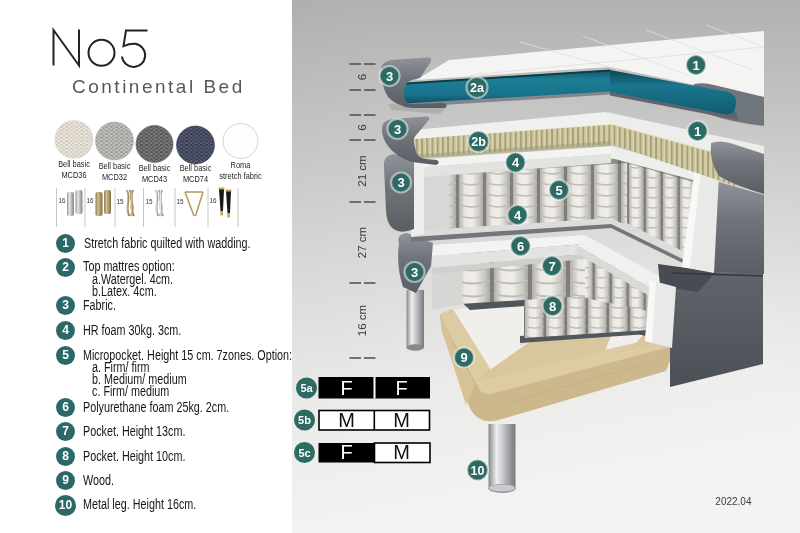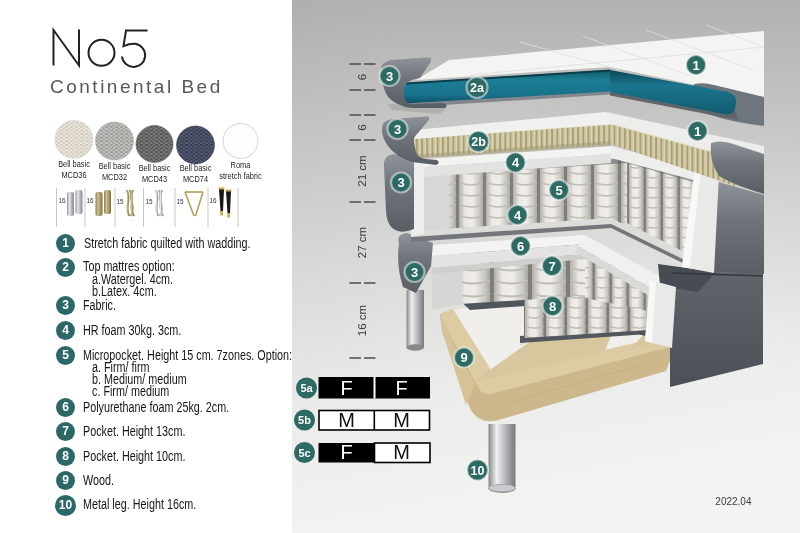--- a/index.html
+++ b/index.html
@@ -19,21 +19,21 @@
 <div class="abs" style="left:0;top:0;width:292px;height:533px;background:#fff;"></div>
 
 <svg class="abs" style="left:0;top:0" width="292" height="110" viewBox="0 0 292 110">
   <g stroke="#222" stroke-width="2" fill="none">
     <path d="M53.5,65.5 V30 L79,65.5 V29.5"></path>
     <circle cx="101.5" cy="52.8" r="13"></circle>
     <path d="M147.5,30.5 H126 L123.5,46.2 Q129.5,43.6 135,43.8 A11.6,11.6 0 1 1 122,56.5"></path>
   </g>
 </svg>
 
-<div class="abs" style="left:50px;top:75.5px;font-size:19px;letter-spacing:2.5px;color:#585858;">Continental Bed</div>
+<div class="abs" style="left:72px;top:75.5px;font-size:19px;letter-spacing:2.5px;color:#585858;">Continental Bed</div>
 
 <svg class="abs" style="left:0;top:110px" width="292" height="130" viewBox="0 110 292 130">
   <defs>
     <pattern id="wv1" width="5" height="3.6" patternUnits="userSpaceOnUse">
       <rect width="5" height="3.6" fill="#e3ded4"></rect>
       <ellipse cx="1.4" cy="0.9" rx="1.7" ry="0.8" fill="#cfc8ba"></ellipse>
       <ellipse cx="3.9" cy="2.6" rx="1.7" ry="0.8" fill="#d5cec0"></ellipse>
       <ellipse cx="1.4" cy="2.7" rx="1.15" ry="0.65" fill="#f4f1ea"></ellipse>
       <ellipse cx="3.9" cy="0.95" rx="1.15" ry="0.65" fill="#efebe2"></ellipse>
     </pattern>

